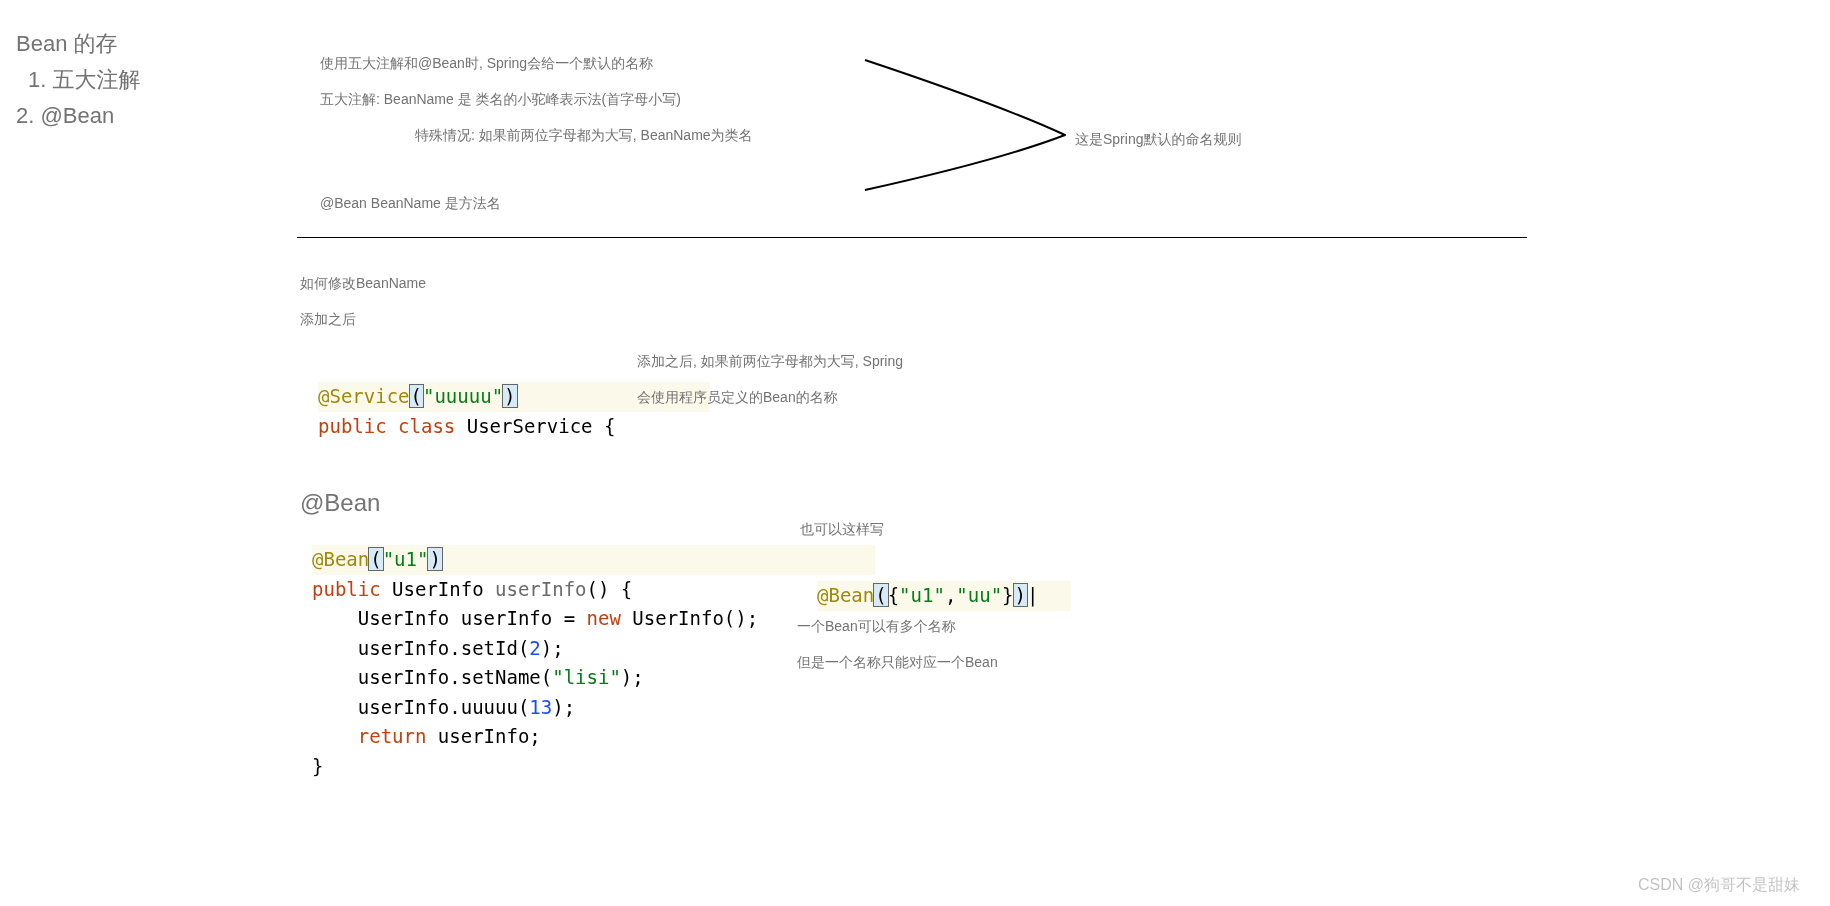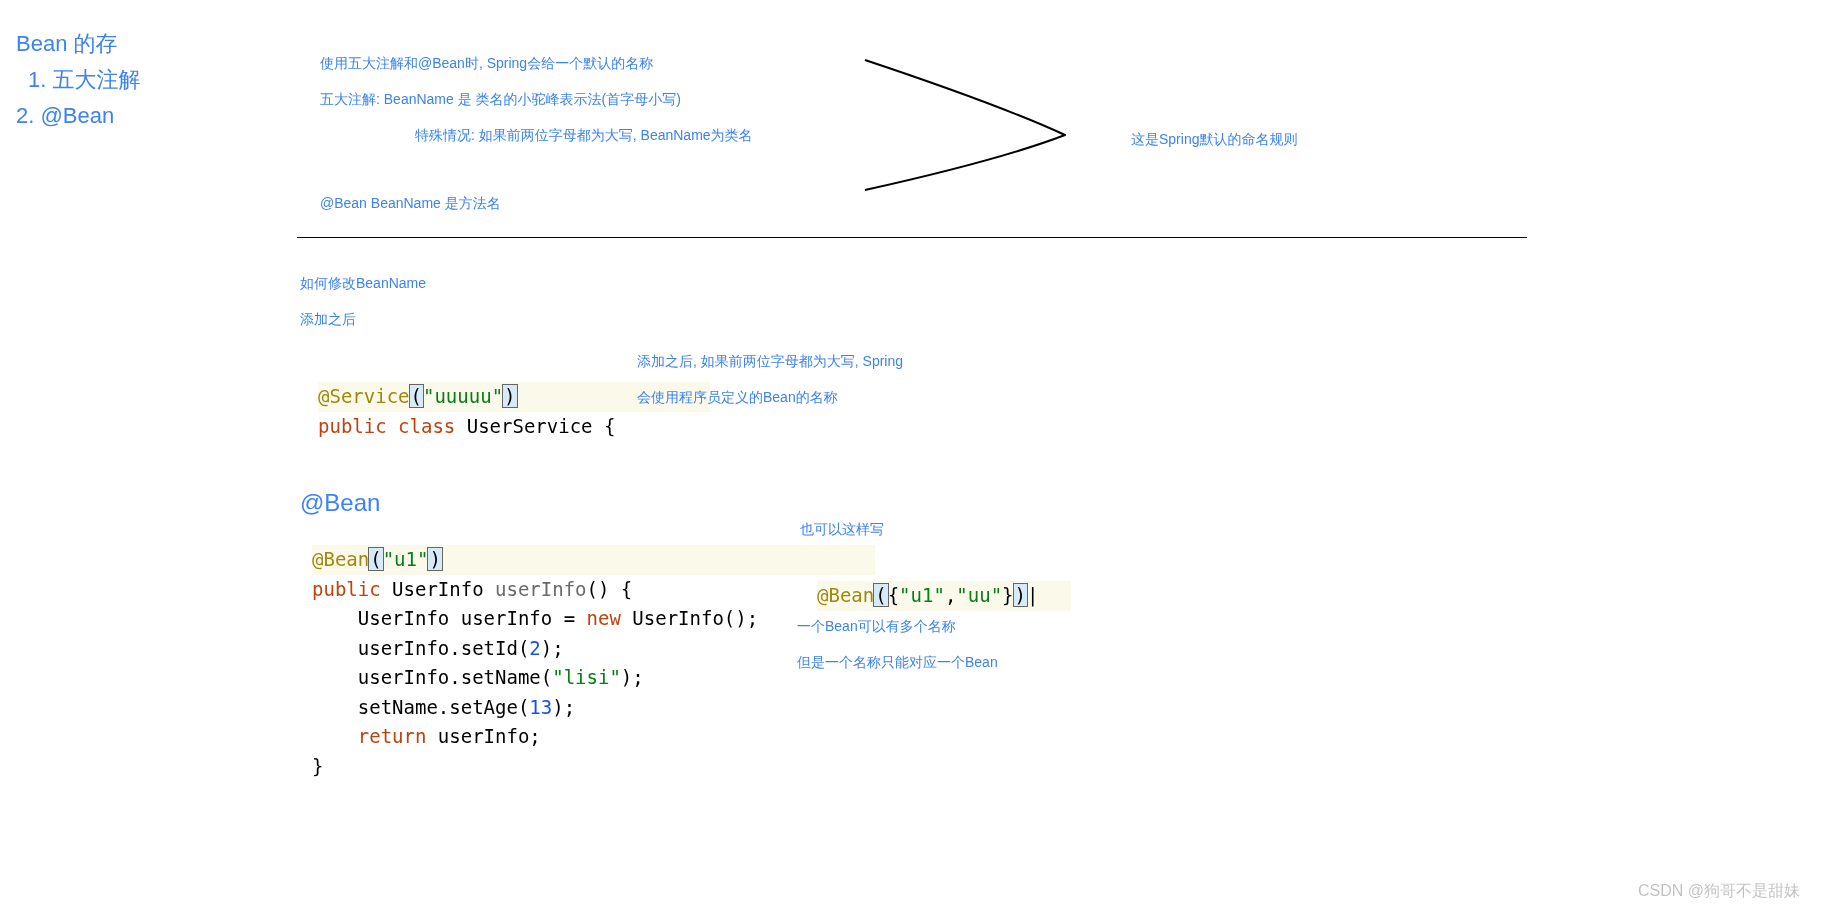--- a/index.html
+++ b/index.html
@@ -6,21 +6,21 @@
     body {
       width: 1830px;
       height: 906px;
       background: #fff;
       font-family: "Microsoft YaHei", "SimSun", sans-serif;
       position: relative;
       overflow: hidden;
     }
     .text {
       position: absolute;
-      color: #3b82f6;
+      color: #737373;
       white-space: nowrap;
     }
     .side { font-size: 22px; line-height: 1.6; }
     .main { font-size: 14px; line-height: 1.7; }
     .hr {
       position: absolute;
       border-top: 1px solid #000;
     }
     .code-block {
       position: absolute;
@@ -51,21 +51,21 @@
 <body>
 
 <div class="text side" style="left:16px; top:26px;">Bean 的存</div>
 <div class="text side" style="left:16px; top:62px;margin-left:12px;">1. 五大注解</div>
 <div class="text side" style="left:16px; top:98px;">2. @Bean</div>
 
 <div class="text main" style="left:320px; top:52px;">使用五大注解和@Bean时, Spring会给一个默认的名称</div>
 <div class="text main" style="left:320px; top:88px;">五大注解: BeanName 是 类名的小驼峰表示法(首字母小写)</div>
 <div class="text main" style="left:415px; top:124px;">特殊情况: 如果前两位字母都为大写, BeanName为类名</div>
 <div class="text main" style="left:320px; top:192px;">@Bean  BeanName 是方法名</div>
-<div class="text main" style="left:1131px; top:128px;">这是Spring默认的命名规则</div>
+<div class="text main" style="left:1075px; top:128px;">这是Spring默认的命名规则</div>
 
 <svg class="bracket" style="left:860px; top:55px;" width="220" height="140" viewBox="0 0 220 140">
   <path d="M 5 5 Q 140 50 205 80 Q 140 105 5 135" stroke="#000" stroke-width="2" fill="none" stroke-linejoin="round"></path>
 </svg>
 
 <div class="hr" style="left:297px; top:237px; width:1230px;"></div>
 
 <div class="text main" style="left:300px; top:272px;">如何修改BeanName</div>
 <div class="text main" style="left:300px; top:308px;">添加之后</div>
 
@@ -78,27 +78,27 @@
 <div class="text main" style="left:637px; top:386px;">会使用程序员定义的Bean的名称</div>
 
 <div class="text main" style="left:300px; top:483px; font-size:24px;">@Bean</div>
 
 <div class="code-block" style="left:312px; top:516px;">
 <span class="hl-bg"><span class="ann">@Bean</span><span class="cursor-box">(</span><span class="str"><span>"</span><span>u1</span><span>"</span></span><span class="cursor-box">)</span>                                     </span>
 <span><span class="kw">public</span><span> UserInfo </span><span class="id">userInfo</span><span>() {</span></span>
 <span><span>    UserInfo userInfo = </span><span class="kw">new</span><span> UserInfo();</span></span>
 <span><span>    userInfo.setId(</span><span class="num">2</span><span>);</span></span>
 <span><span>    userInfo.setName(</span><span class="str">"lisi"</span><span>);</span></span>
-<span><span>    setName.setAge(</span><span class="num">13</span><span>);</span></span>
+<span><span>    userInfo.uuuuu(</span><span class="num">13</span><span>);</span></span>
 <span><span class="kw">    return</span><span> userInfo;</span></span>
 <span>}</span>
 </div>
 
 <div class="text main" style="left:800px; top:518px;">也可以这样写</div>
 
 <div class="code-block" style="left:817px; top:552px;">
 <span class="hl-bg"><span class="ann">@Bean</span><span class="cursor-box">(</span>{<span class="str">"u1"</span><span>,</span><span class="str">"uu"</span>}<span class="cursor-box">)</span>|  </span>
 </div>
 
 <div class="text main" style="left:797px; top:615px;">一个Bean可以有多个名称</div>
 <div class="text main" style="left:797px; top:651px;">但是一个名称只能对应一个Bean</div>
 
-<div class="watermark" style="right:30px; bottom:4px;">CSDN @狗哥不是甜妹</div>
+<div class="watermark" style="right:30px; bottom:10px;">CSDN @狗哥不是甜妹</div>
 
 </body></html>

